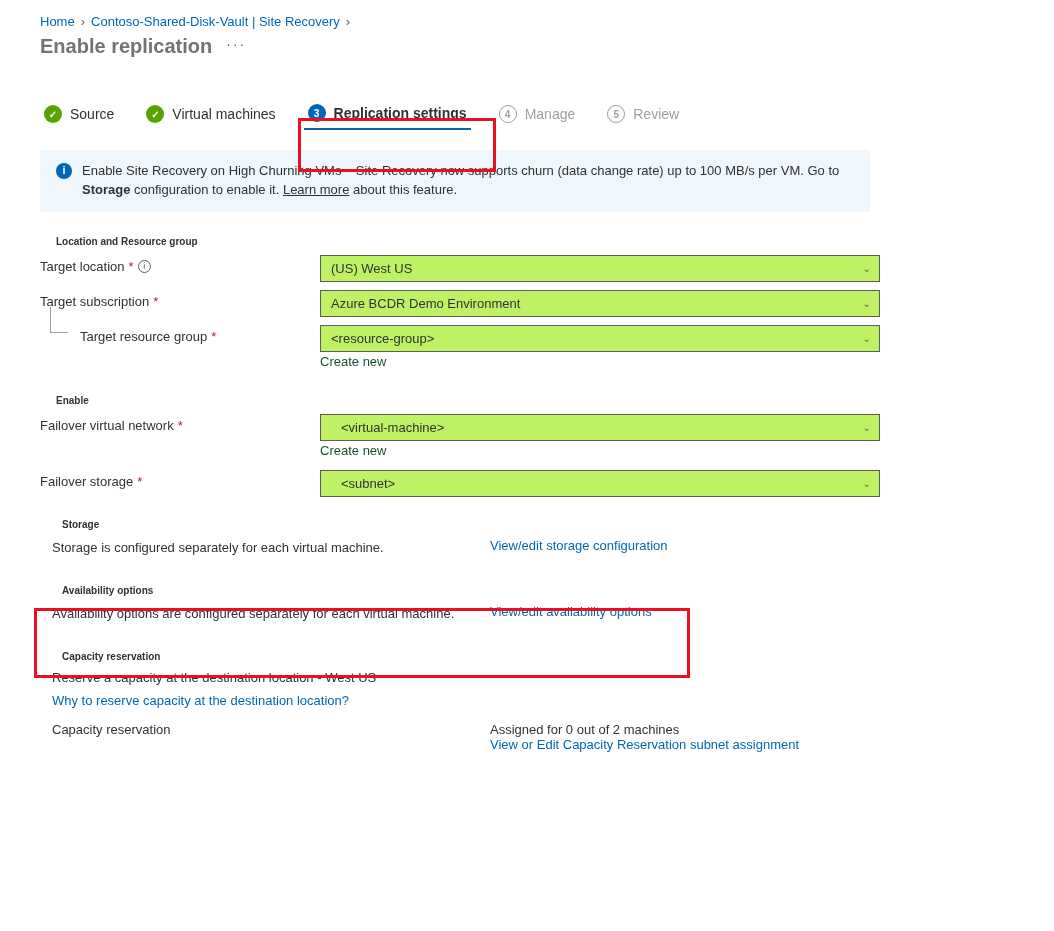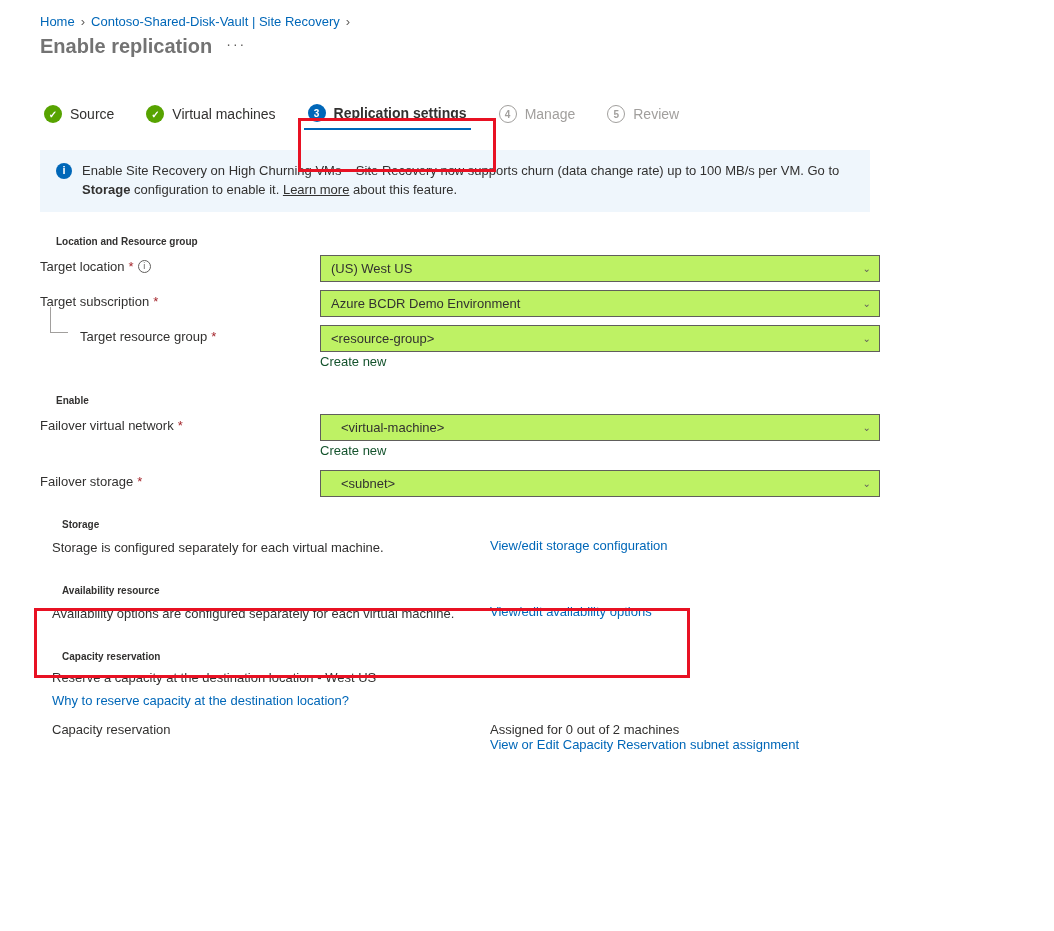--- a/index.html
+++ b/index.html
@@ -175,21 +175,21 @@
 
   <div class="section-block">
     <div class="section-title">Storage</div>
     <div class="inline-row section-block-inner">
       <div class="left sub-text">Storage is configured separately for each virtual machine.</div>
       <div class="link">View/edit storage configuration</div>
     </div>
   </div>
 
   <div class="section-block">
-    <div class="section-title">Availability resource</div>
+    <div class="section-title">Availability options</div>
     <div class="inline-row section-block-inner">
       <div class="left sub-text">Availability options are configured separately for each virtual machine.</div>
       <div class="link">View/edit availability options</div>
     </div>
   </div>
 
   <div class="section-block">
     <div class="section-title">Capacity reservation</div>
     <div class="section-block-inner">
       <div class="sub-text">Reserve a capacity at the destination location - West US</div>

